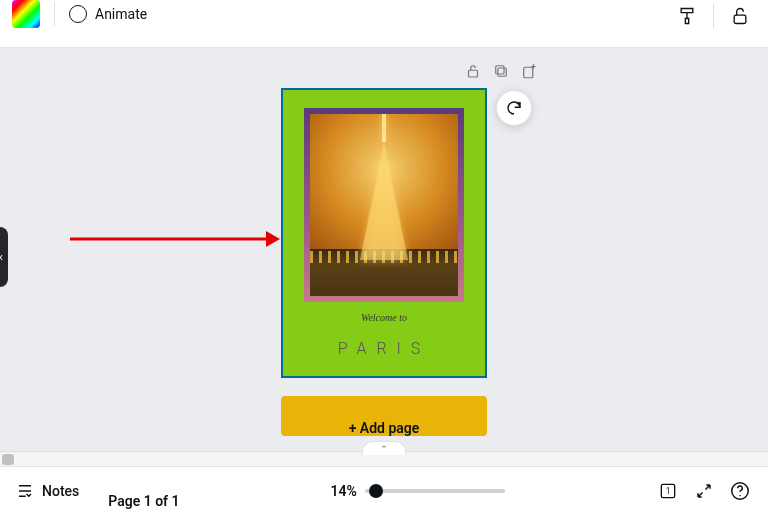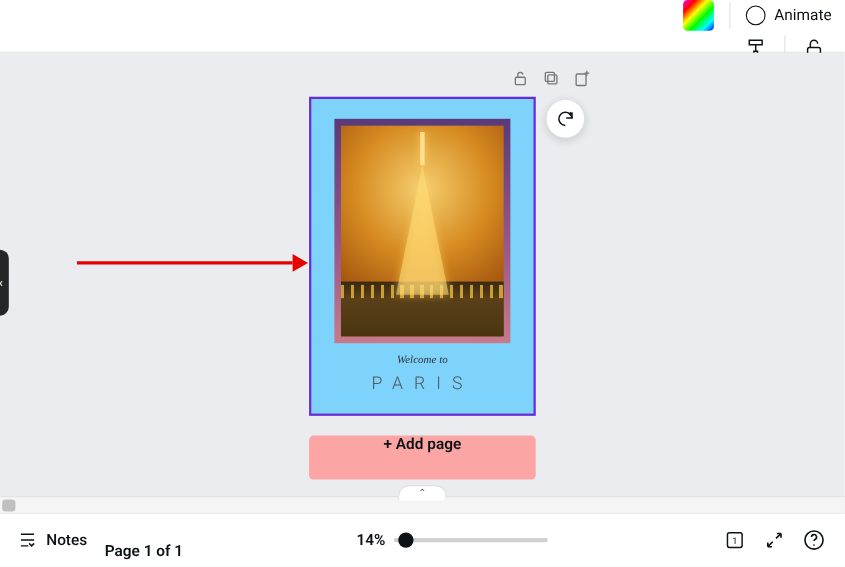--- a/index.html
+++ b/index.html
@@ -1,66 +1,66 @@
 <!DOCTYPE html>
 <html><head>
 <meta charset="utf-8">
 <style>
 * { box-sizing: border-box; margin: 0; padding: 0; }
 html, body { width: 768px; height: 515px; font-family: -apple-system, BlinkMacSystemFont, "Segoe UI", Roboto, sans-serif; overflow: hidden; background: #fff; }
 
 
-.top-toolbar { height: 48px; border-bottom: 1px solid #e5e5e5; display: flex; align-items: flex-end; padding: 0 12px; justify-content: space-between; background: #fff; flex-direction: column; }
+.top-toolbar { height: 48px; border-bottom: 1px solid #e5e5e5; display: flex; align-items: flex-start; padding: 0 12px; justify-content: space-between; background: #fff; }
 .top-left { display: flex; align-items: center; gap: 14px; }
 .color-picker { width: 28px; height: 28px; border-radius: 4px; background: linear-gradient(135deg, #ff00ff 0%, #ff0000 20%, #ffff00 40%, #00ff00 60%, #00ffff 80%, #0000ff 100%); cursor: pointer; }
 .divider-v { width: 1px; height: 24px; background: #e0e0e0; }
 .animate-btn { display: flex; align-items: center; gap: 8px; cursor: pointer; font-size: 14px; color: #0d1216; }
 .animate-icon { width: 18px; height: 18px; border: 1.5px solid #0d1216; border-radius: 50%; position: relative; }
 .top-right { display: flex; align-items: center; gap: 10px; }
 .icon-btn { width: 32px; height: 32px; display: flex; align-items: center; justify-content: center; cursor: pointer; border-radius: 4px; }
 
 
 .canvas-area { position: relative; height: 418px; background: #ebecf0; overflow: hidden; }
 .collapse-handle { position: absolute; left: -6px; top: 50%; transform: translateY(-50%); width: 14px; height: 60px; background: #252627; border-radius: 0 8px 8px 0; display: flex; align-items: center; justify-content: center; cursor: pointer; }
 .collapse-handle::after { content: '‹'; color: #fff; font-size: 12px; }
 
 
 .page-controls { position: absolute; top: 14px; left: 50%; transform: translateX(80px); display: flex; gap: 10px; }
 .page-controls .tool-icon { width: 18px; height: 18px; cursor: pointer; color: #5f6368; }
 
 
 .page-wrap { position: absolute; left: 50%; top: 40px; transform: translateX(-50%); }
-.page { width: 206px; height: 290px; background: #7dd3fc; border: 2px solid #6d28d9; padding: 18px; display: flex; flex-direction: column; align-items: center; }
+.page { width: 206px; height: 290px; background: #84cc16; border: 2px solid #0369a1; padding: 18px; display: flex; flex-direction: column; align-items: center; }
 .photo-frame { width: 160px; height: 206px; background: linear-gradient(180deg, #5b3a7a 0%, #9c5a8a 60%, #c87a8a 100%); padding: 6px; }
 .photo { width: 100%; height: 100%; position: relative; overflow: hidden; }
 .sky { position: absolute; inset: 0; background: radial-gradient(circle at 50% 30%, #f5d070 0%, #d68a20 40%, #a85a10 70%, #6b3800 100%); }
 .ground { position: absolute; left:0; right:0; bottom:0; height: 26%; background: linear-gradient(180deg, #3a2810 0%, #5a4018 30%, #4a3510 100%); }
 .tower { position: absolute; left: 50%; bottom: 20%; transform: translateX(-50%); width: 0; height: 0; border-left: 24px solid transparent; border-right: 24px solid transparent; border-bottom: 118px solid rgba(255, 220, 120, 0.55); filter: drop-shadow(0 0 4px #ffd060); }
 .tower::after { content:''; position:absolute; left:-2px; top:-30px; width:4px; height:30px; background:#ffe090; }
 .lights { position:absolute; bottom:18%; left:0; right:0; height:12px; background: repeating-linear-gradient(90deg, #ffcc40 0 3px, transparent 3px 9px); opacity:.7;}
 .caption-welcome { margin-top: 10px; font-family: cursive; font-style: italic; font-size: 10px; color: #333; }
-.caption-city { font-size: 16px; letter-spacing: 10px; color: #555; font-weight: 300; margin-top: 6px; }
+.caption-city { font-size: 16px; letter-spacing: 10px; color: #555; font-weight: 300; margin-top: 16px; }
 
 
 .regen-btn { position: absolute; top: 42px; left: 50%; transform: translateX(112px); width: 36px; height: 36px; background: #fff; border: 1px solid #e0e0e0; border-radius: 50%; box-shadow: 0 2px 8px rgba(0,0,0,.15); display:flex; align-items:center; justify-content:center; cursor:pointer; }
 
 
 .arrow { position: absolute; top: 176px; left: 70px; width: 210px; height: 30px; pointer-events: none; }
 
 
-.add-page { position: absolute; left: 50%; bottom: 30px; transform: translateX(-50%); width: 206px; height: 40px; background: #fca5a5; border-radius: 4px; display:flex; align-items:flex-start; justify-content:center; font-size: 14px; font-weight: 600; color: #0d1216; cursor:pointer; }
+.add-page { position: absolute; left: 50%; bottom: 30px; transform: translateX(-50%); width: 206px; height: 40px; background: #eab308; border-radius: 4px; display:flex; align-items:flex-end; justify-content:center; font-size: 14px; font-weight: 600; color: #0d1216; cursor:pointer; }
 
 
 .hscroll { position:absolute; left:0; right:0; bottom:0; height:15px; background:#f5f5f5; border-top:1px solid #e0e0e0;}
 .hscroll .thumb { position:absolute; left:2px; top:2px; height:11px; width:12px; background:#c0c0c0; border-radius:3px;}
 .hscroll .caret { position:absolute; left:50%; top:-11px; transform:translateX(-50%); width:44px; height:14px; background:#fff; border:1px solid #e0e0e0; border-bottom:none; border-radius:10px 10px 0 0; display:flex; align-items:center; justify-content:center; font-size:9px; color:#666; cursor:pointer;}
 
 
 .bottom-bar { height: 49px; border-top: 1px solid #e5e5e5; display:flex; align-items:center; padding: 0 16px; justify-content: space-between; background:#fff; font-size: 14px; color:#0d1216; }
-.bottom-left { display:flex; align-items:center; gap: 16px; }
+.bottom-left { display:flex; align-items:center; gap: 29px; }
 .notes-btn { display:flex; align-items:center; gap:8px; cursor:pointer; font-weight:500; }
 .page-indicator { font-weight: 600; margin-top: 20px; }
 .bottom-center { display:flex; align-items:center; gap: 8px; }
 .zoom-label { font-weight: 600; }
 .zoom-slider { width: 140px; height: 4px; background: #d0d0d0; border-radius: 2px; position: relative; cursor:pointer; }
 .zoom-slider .knob { position:absolute; left: 4px; top: -5px; width: 14px; height: 14px; background:#0d1216; border-radius:50%; }
 .bottom-right { display:flex; align-items:center; gap: 12px; }
 .grid-icon, .expand-icon, .help-icon { width:24px; height:24px; cursor:pointer; display:flex; align-items:center; justify-content:center; }
 
 svg { display: block; }

